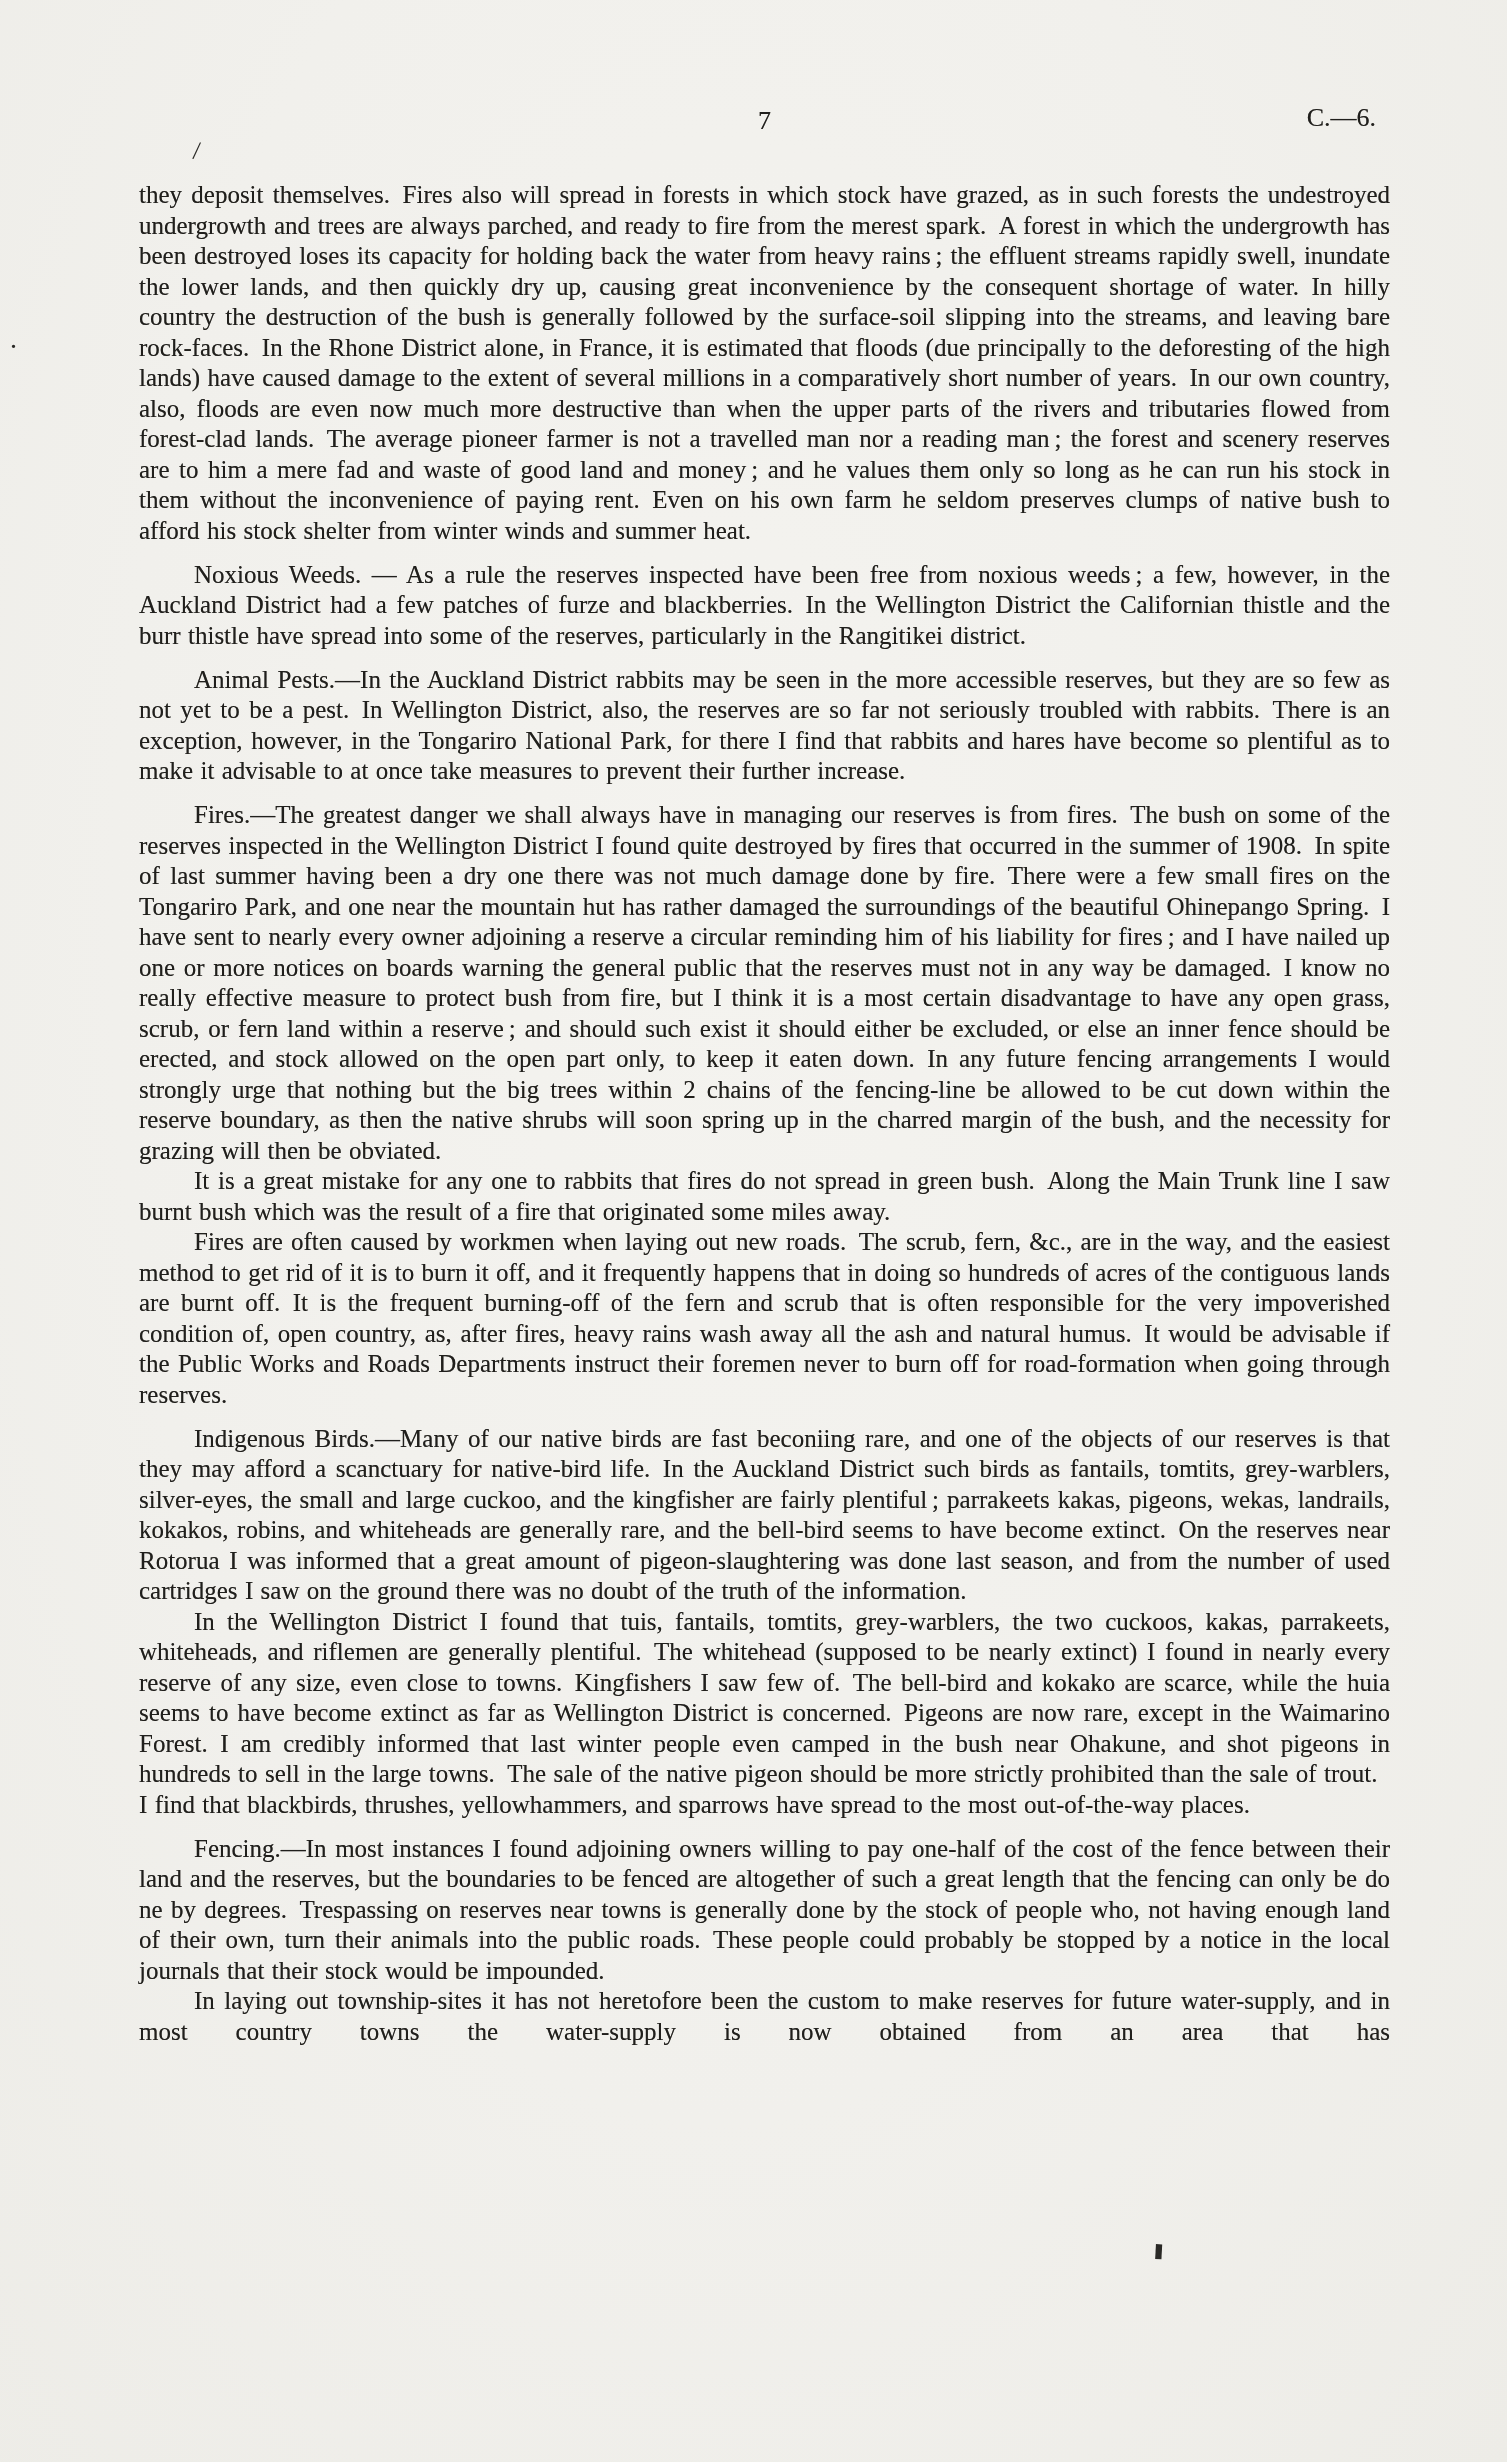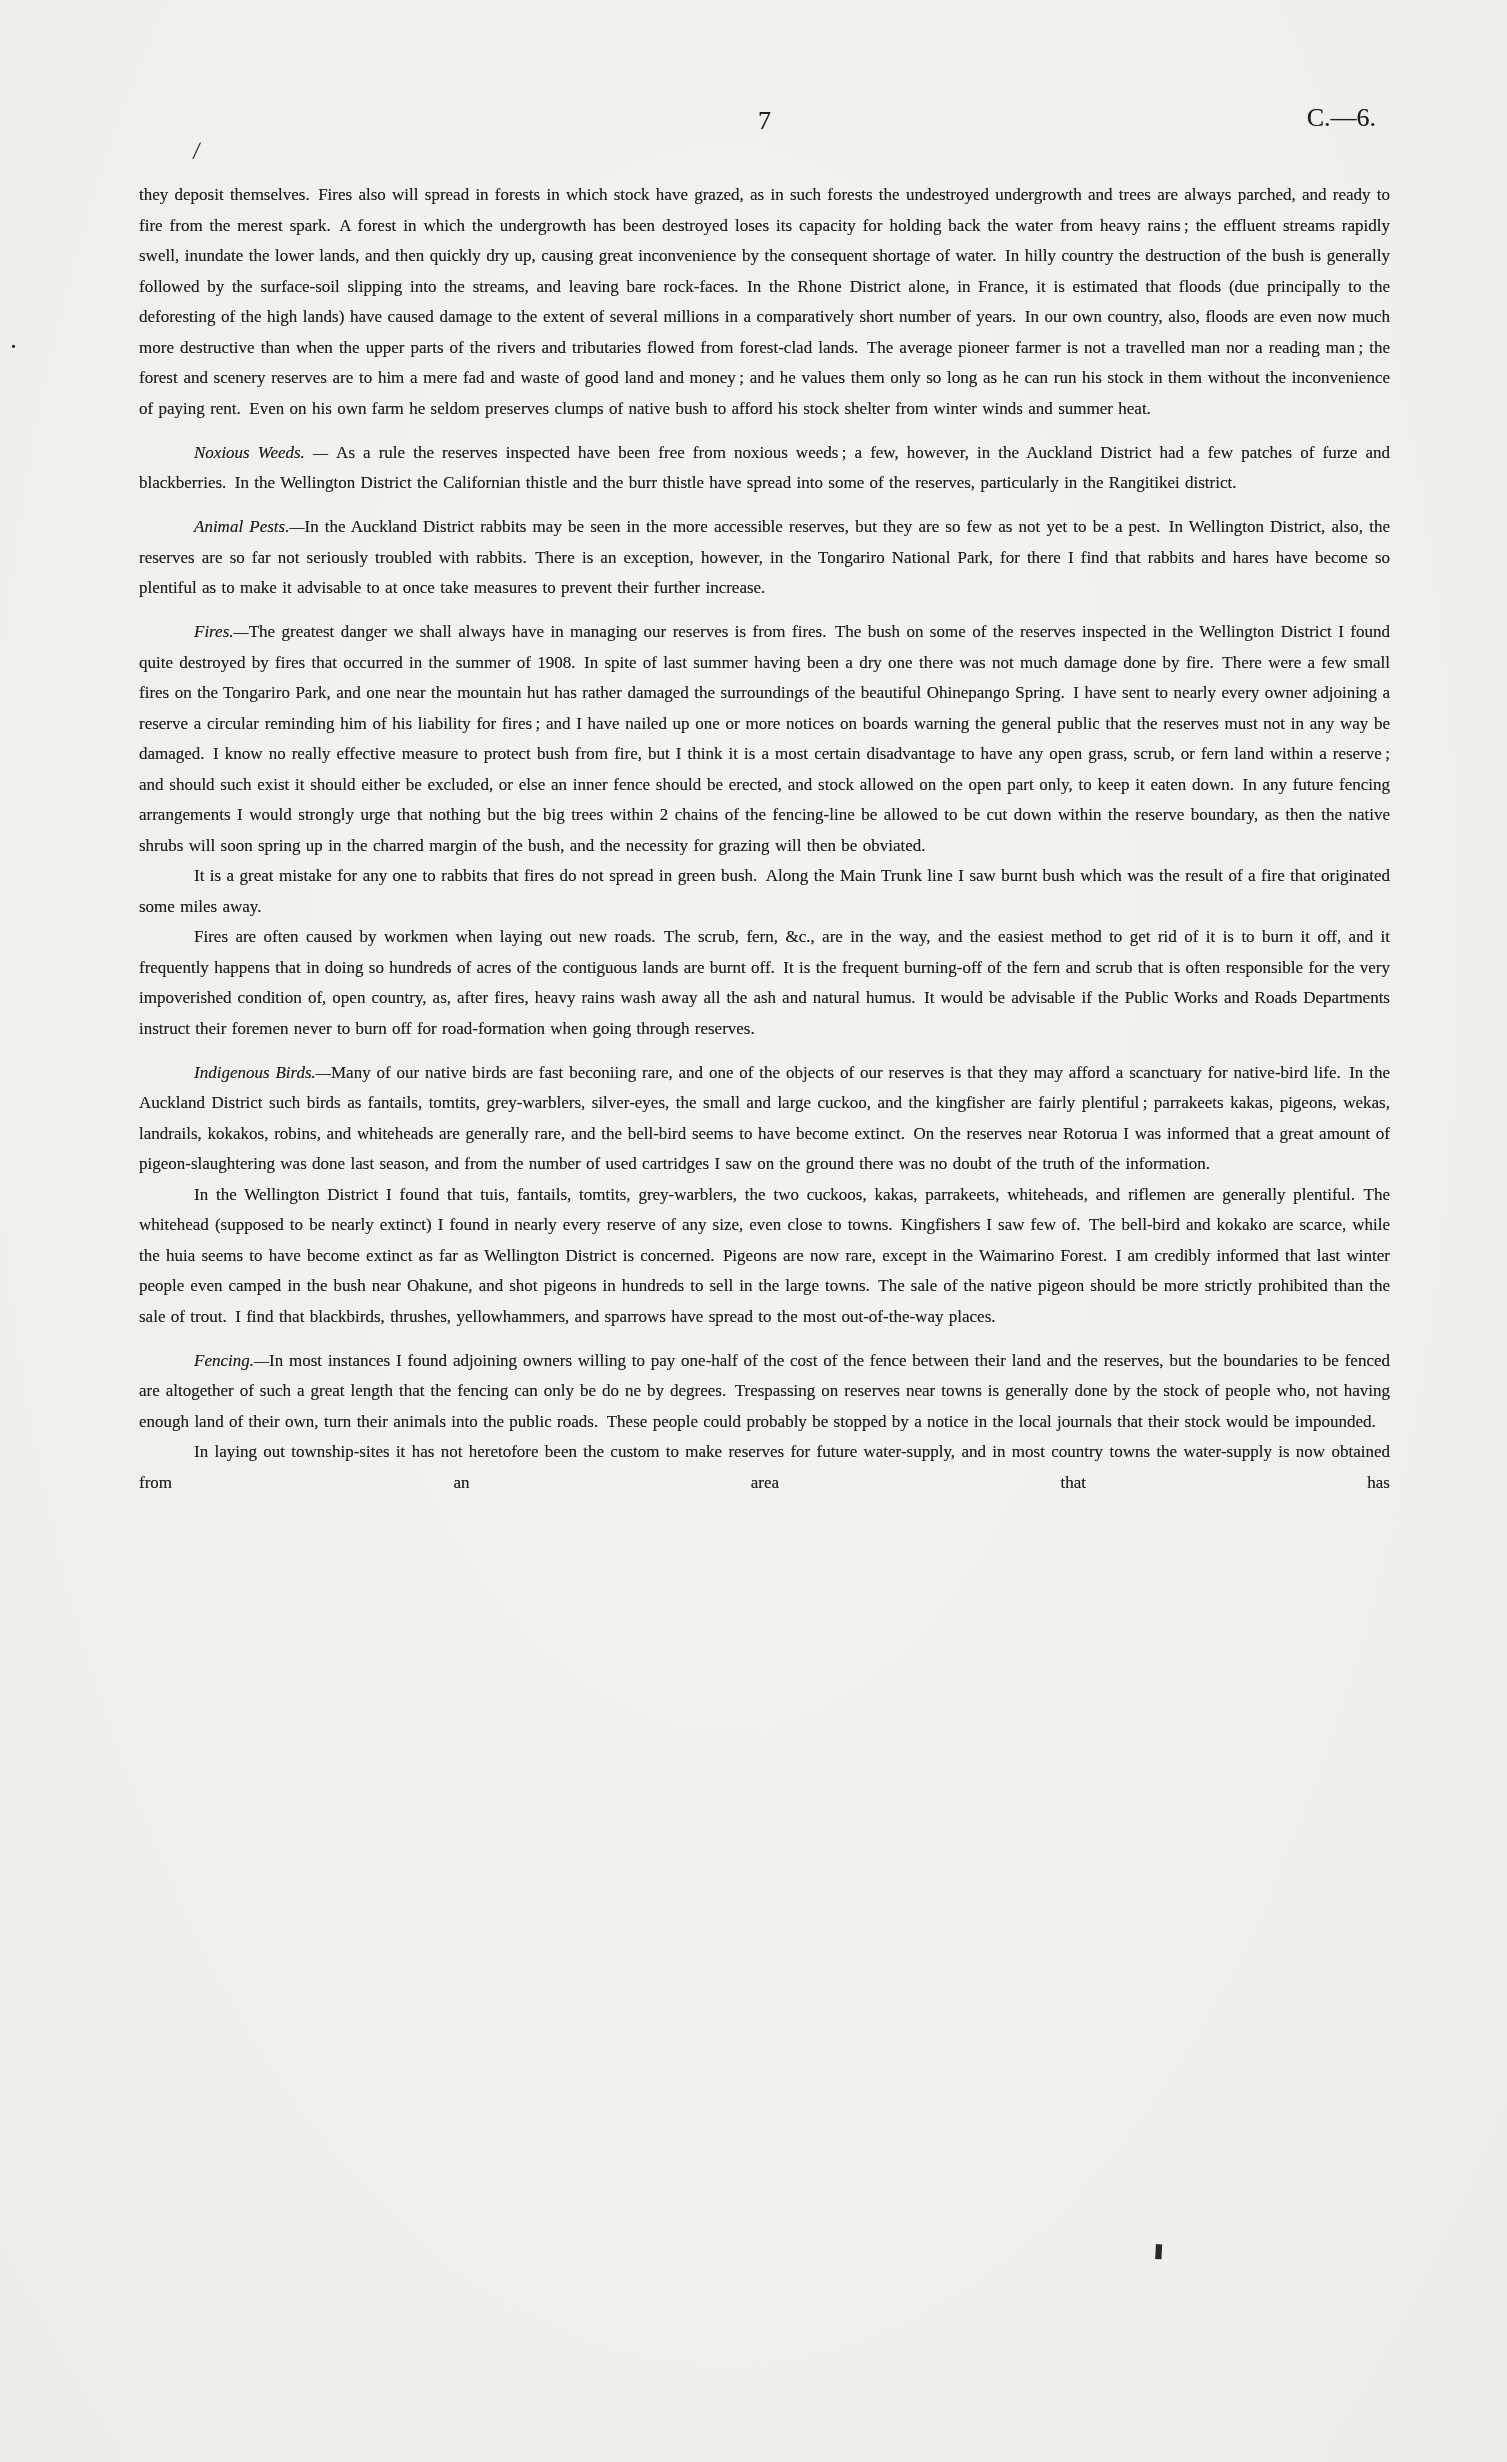--- a/index.html
+++ b/index.html
@@ -36,29 +36,29 @@
     left: 50%;
     transform: translateX(-50%);
   }
   .doc-ref {
     position: absolute;
     right: 14px;
     top: -2.8px;
   }
   p.para {
     margin: 0;
-    font-size: 17px;
+    font-size: 25px;
     line-height: 30.5px;
     text-align: justify;
     word-spacing: 1.1px;
   }
   p.indent { text-indent: 55px; }
   p.gap { margin-top: 13.5px; }
   p.justify-last { text-align-last: justify; }
-  .lead { font-style: italic; }
+  .lead { }
   
   .ink-mark {
     position: absolute;
     color: #2a2926;
     text-shadow: none;
     pointer-events: none;
   }
   .mark-slash {
     left: 193px;
     top: 136px;

